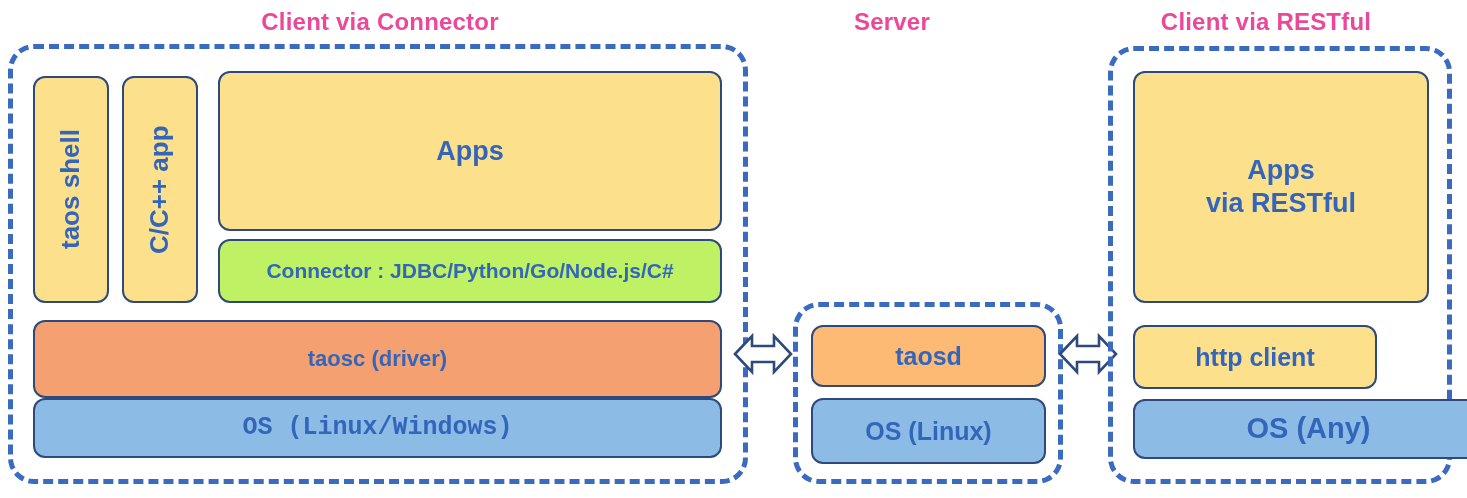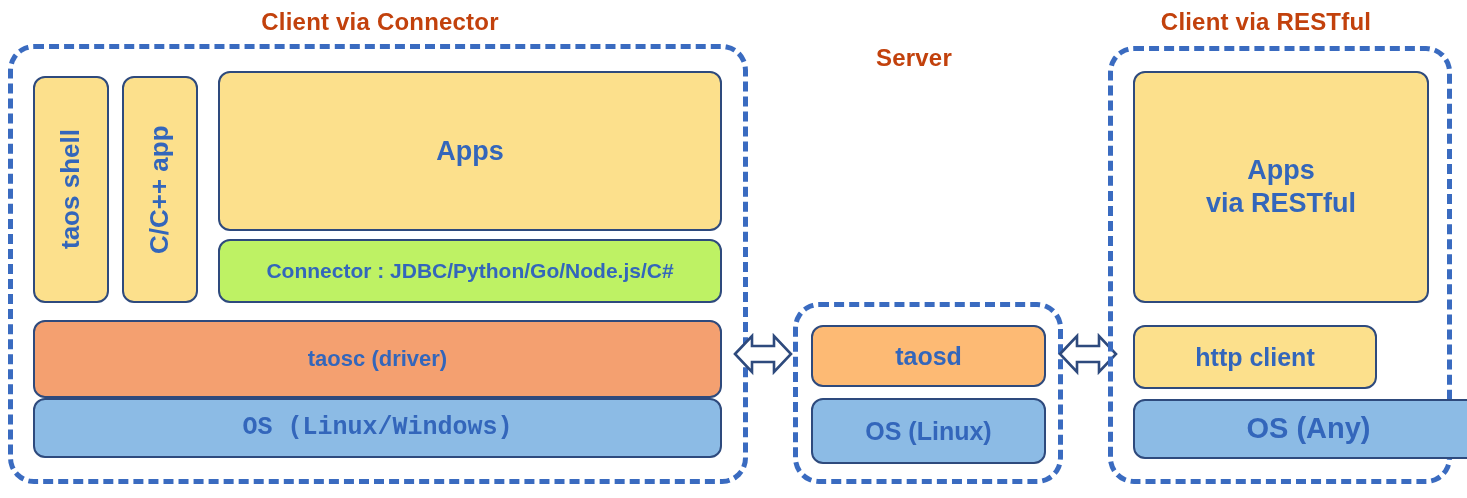--- a/index.html
+++ b/index.html
@@ -17,21 +17,21 @@
     height: 498px;
     background: #ffffff;
     overflow: hidden;
   }
 
   
   .section-title {
     position: absolute;
     text-align: center;
     font-weight: bold;
-    color: #c2410c;
+    color: #ec4899;
     font-size: 24px;
     letter-spacing: 0.2px;
     white-space: nowrap;
   }
 
   
   .dashed-group {
     position: absolute;
     border: 5px dashed #3A6BC0;
     border-radius: 26px;
@@ -73,21 +73,21 @@
 
   .multiline { white-space: pre-line; }
 </style>
 </head>
 <body>
 
 <div id="canvas">
 
   <div class="section-title" style="left:130px; top:8px; width:500px;">Client via Connector</div>
 
-  <div class="section-title" style="left:764px; top:8px; width:300px;margin-top:36px;">Server</div>
+  <div class="section-title" style="left:742px; top:8px; width:300px;">Server</div>
 
   <div class="section-title" style="left:1096px; top:8px; width:340px;">Client via RESTful</div>
 
   <div class="dashed-group" style="left:8px; top:44px; width:740px; height:440px;"></div>
 
   <div class="box yellow vertical-label" style="left:33px; top:76px; width:76px; height:227px; font-size:26px;">taos shell</div>
 
   <div class="box yellow vertical-label" style="left:122px; top:76px; width:76px; height:227px; font-size:26px;">C/C++ app</div>
 
   <div class="box yellow" style="left:218px; top:71px; width:504px; height:160px; font-size:27px;">Apps</div>

